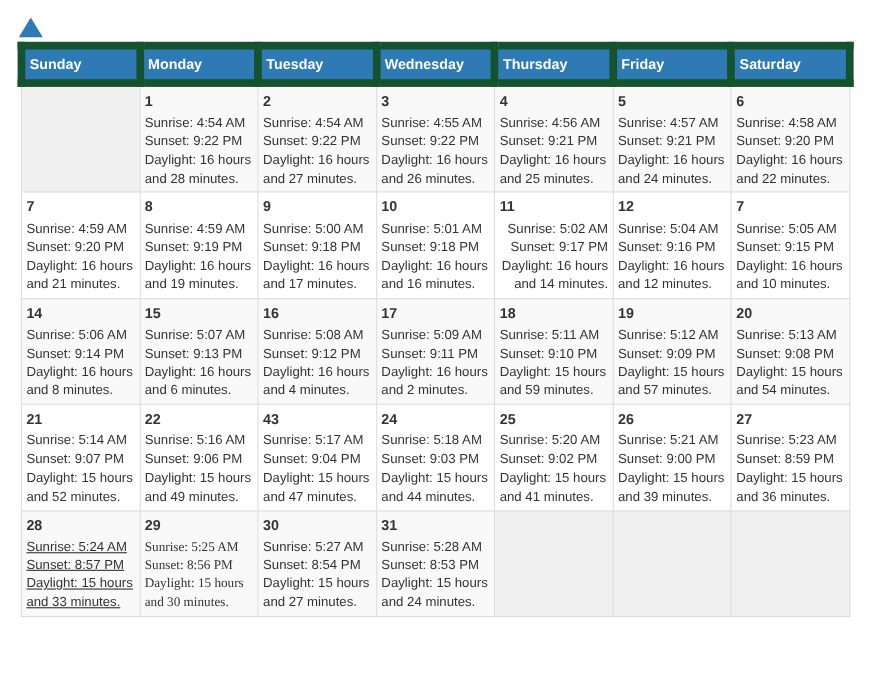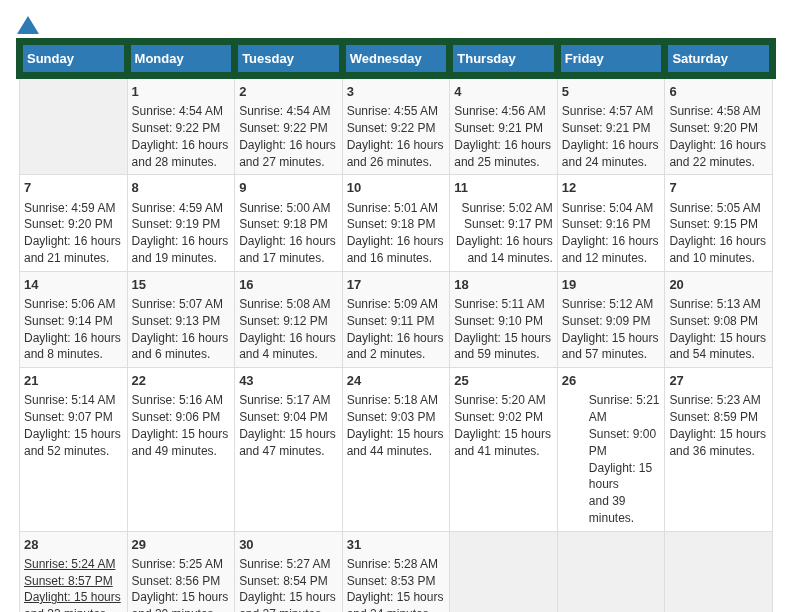--- a/index.html
+++ b/index.html
@@ -287,21 +287,21 @@
         </td>
         <td>
           <span class="day-number">25</span>
           <div class="day-info" style="white-space: pre-line;">Sunrise: 5:20 AM
 Sunset: 9:02 PM
 Daylight: 15 hours
 and 41 minutes.</div>
         </td>
         <td>
           <span class="day-number">26</span>
-          <div class="day-info" style="white-space: pre-line; margin-left: 27px;">Sunrise: 5:21 AM
+          <div class="day-info" style="white-space: pre-line;">Sunrise: 5:21 AM
 Sunset: 9:00 PM
 Daylight: 15 hours
 and 39 minutes.</div>
         </td>
         <td>
           <span class="day-number">27</span>
           <div class="day-info" style="white-space: pre-line;">Sunrise: 5:23 AM
 Sunset: 8:59 PM
 Daylight: 15 hours
 and 36 minutes.</div>
@@ -310,21 +310,21 @@
       <tr>
         <td>
           <span class="day-number">28</span>
           <div class="day-info" style="white-space: pre-line; text-decoration: underline;">Sunrise: 5:24 AM
 Sunset: 8:57 PM
 Daylight: 15 hours
 and 33 minutes.</div>
         </td>
         <td>
           <span class="day-number">29</span>
-          <div class="day-info" style="white-space: pre-line;">Sunrise: 5:25 AM
+          <div class="day-info" style="white-space: pre-line; font-family: Liberation Serif, serif;">Sunrise: 5:25 AM
 Sunset: 8:56 PM
 Daylight: 15 hours
 and 30 minutes.</div>
         </td>
         <td>
           <span class="day-number">30</span>
           <div class="day-info" style="white-space: pre-line;">Sunrise: 5:27 AM
 Sunset: 8:54 PM
 Daylight: 15 hours
 and 27 minutes.</div>

